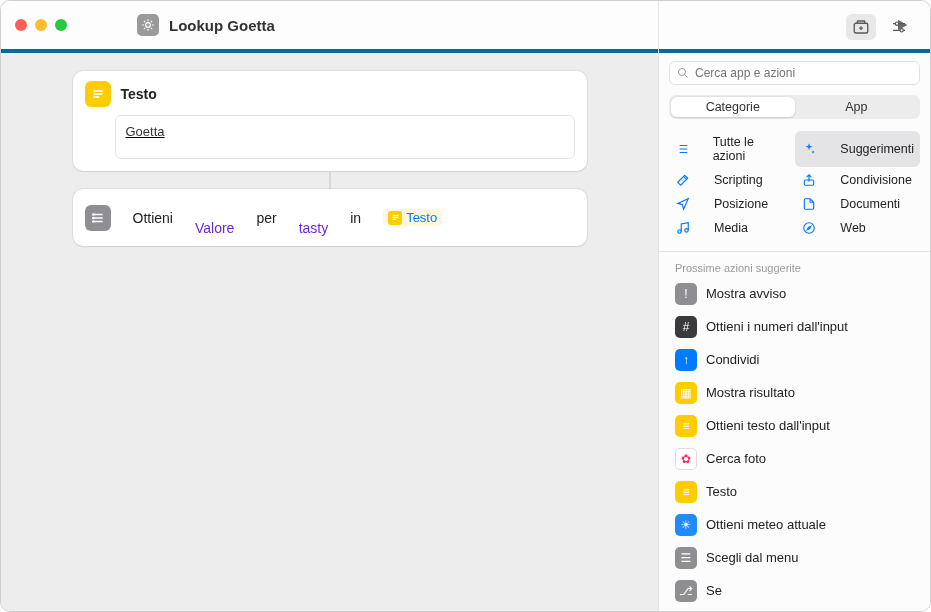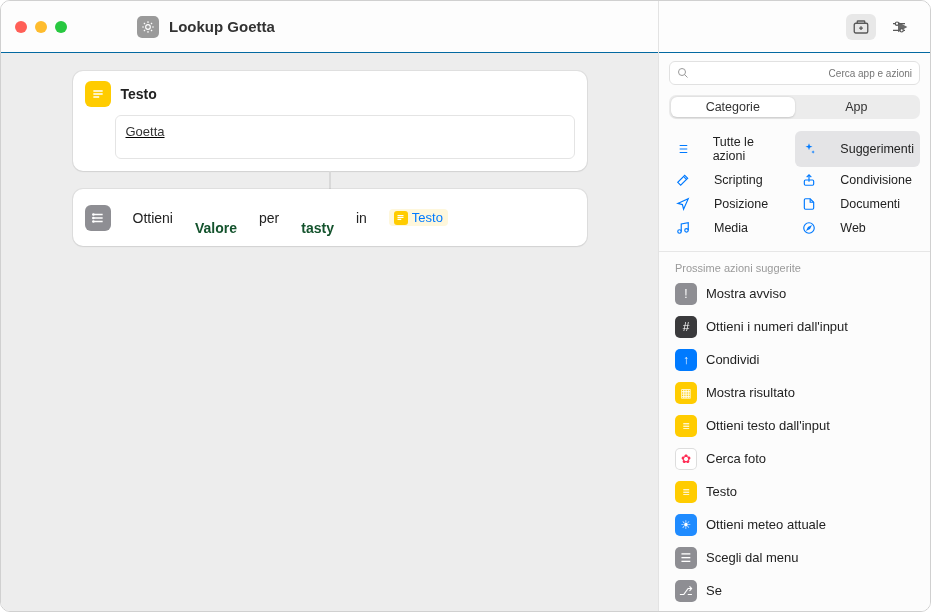--- a/index.html
+++ b/index.html
@@ -1,18 +1,18 @@
 <!DOCTYPE html>
 <html><head>
 <meta charset="utf-8">
 <style>
 * { box-sizing: border-box; margin: 0; padding: 0; font-family: -apple-system, BlinkMacSystemFont, "Segoe UI", Helvetica, Arial, sans-serif; }
 body { background: #fff; }
 .window { width: 931px; height: 612px; border: 1px solid #d0d0d0; border-radius: 10px; overflow: hidden; display: flex; flex-direction: column; background: #fff; position: relative; margin: 0; }
-.titlebar { height: 52px; display: flex; align-items: center; padding: 0 14px; border-bottom: 1px solid #0369a1; background: #fdfdfd; justify-content: space-between; }
+.titlebar { height: 52px; display: flex; align-items: center; padding: 0 14px; border-bottom: 4px solid #0369a1; background: #fdfdfd; justify-content: space-between; }
 .traffic { display: flex; gap: 8px; }
 .tl { width: 12px; height: 12px; border-radius: 50%; }
 .tl.red { background: #ff5f57; }
 .tl.yellow { background: #febc2e; }
 .tl.green { background: #28c840; }
 .app-icon { width: 22px; height: 22px; border-radius: 5px; background: #9a9a9a; margin-left: 70px; display:flex;align-items:center;justify-content:center;color:#fff; }
 .title { font-size: 15px; font-weight: 600; color: #333; margin-left: 10px; }
 .toolbar-right { margin-left: auto; display: flex; gap: 18px; align-items: center; }
 .toolbar-right .tbtn { width: 28px; height: 24px; display:flex;align-items:center;justify-content:center; color:#5a5a5a; border-radius:5px; }
 .sidebar-toolbar { position:absolute; top:0; right:0; height:52px; width:272px; display:flex; align-items:center; justify-content:flex-end; gap:8px; padding-right:16px; border-left:1px solid #e3e3e3; }
@@ -23,28 +23,28 @@
 .action-card { background:#fff; border-radius:10px; box-shadow: 0 0 0 1px rgba(0,0,0,0.06), 0 1px 2px rgba(0,0,0,0.06); margin: 0 auto 0 auto; max-width: 514px; }
 .card-header { display:flex; align-items:center; gap:10px; padding:10px 12px 8px 12px; }
 .card-icon { width:26px; height:26px; border-radius:6px; display:flex; align-items:center; justify-content:center; }
 .card-icon.yellow { background:#ffcc00; color:#fff; }
 .card-icon.gray { background:#8e8e93; color:#fff; }
 .card-title { font-size:14px; font-weight:600; color:#222; }
 .card-body { padding: 0 12px 12px 42px; text-decoration: underline; }
 .text-field { border:1px solid #e4e4e4; border-radius:6px; padding:8px 10px; font-size:13px; color:#333; min-height:44px; background:#fff; }
 .connector { width:2px; height:18px; background:#d9d9d9; margin: 0 auto; }
 .inline-action { display:flex; align-items:center; gap:22px; padding:10px 12px; font-size:14px; color:#222; flex-wrap:wrap; }
-.token { color:#14532d; font-weight:700;margin-top:21px; }
+.token { color:#6d28d9; font-weight:400;margin-top:21px; }
 .chip { display:inline-flex; align-items:center; gap:4px; background:#fef7dc; border-radius:4px; padding:1px 5px; }
 .chip .mini { width:14px; height:14px; background:#ffcc00; border-radius:3px; display:flex;align-items:center;justify-content:center; }
 .chip .lbl { color:#007aff; font-weight:500; font-size:13px; }
 .sidebar { width:272px; border-left:1px solid #e3e3e3; background:#fcfcfc; display:flex; flex-direction:column; }
 .search-wrap { padding:8px 10px 6px 10px; }
 .search { display:flex; align-items:center; gap:6px; background:#fff; border:1px solid #e1e1e1; border-radius:6px; padding:3px 7px; height:24px; }
-.search input { border:none; outline:none; flex:1; font-size:10px; background:transparent; color:#333;text-align:right; }
+.search input { border:none; outline:none; flex:1; font-size:12px; background:transparent; color:#333; }
 .seg { display:flex; margin:4px 10px 8px 10px; background:#ececec; border-radius:7px; padding:2px; }
 .seg-item { flex:1; text-align:center; font-size:12.5px; padding:3px 0; border-radius:6px; color:#333; }
 .seg-item.active { background:#fff; box-shadow:0 0.5px 2px rgba(0,0,0,0.15); }
 .cat-grid { display:grid; grid-template-columns: 1fr 1fr; gap:2px 6px; padding: 4px 10px 10px 10px; }
 .cat-item { display:flex; align-items:center; gap:23px; font-size:12.5px; color:#222; padding:4px 6px; border-radius:6px; }
 .cat-item.sel { background:#e4e4e6; }
 .cat-item .ci { width:16px; display:flex; justify-content:center; color:#007aff; }
 .divider { height:1px; background:#e6e6e6; margin:2px 0; }
 .section-title { font-size:11px; color:#9a9a9a; font-weight:400; padding:8px 16px 4px 16px; }
 .sug-list { padding: 0 8px 10px 8px; overflow:auto; }

